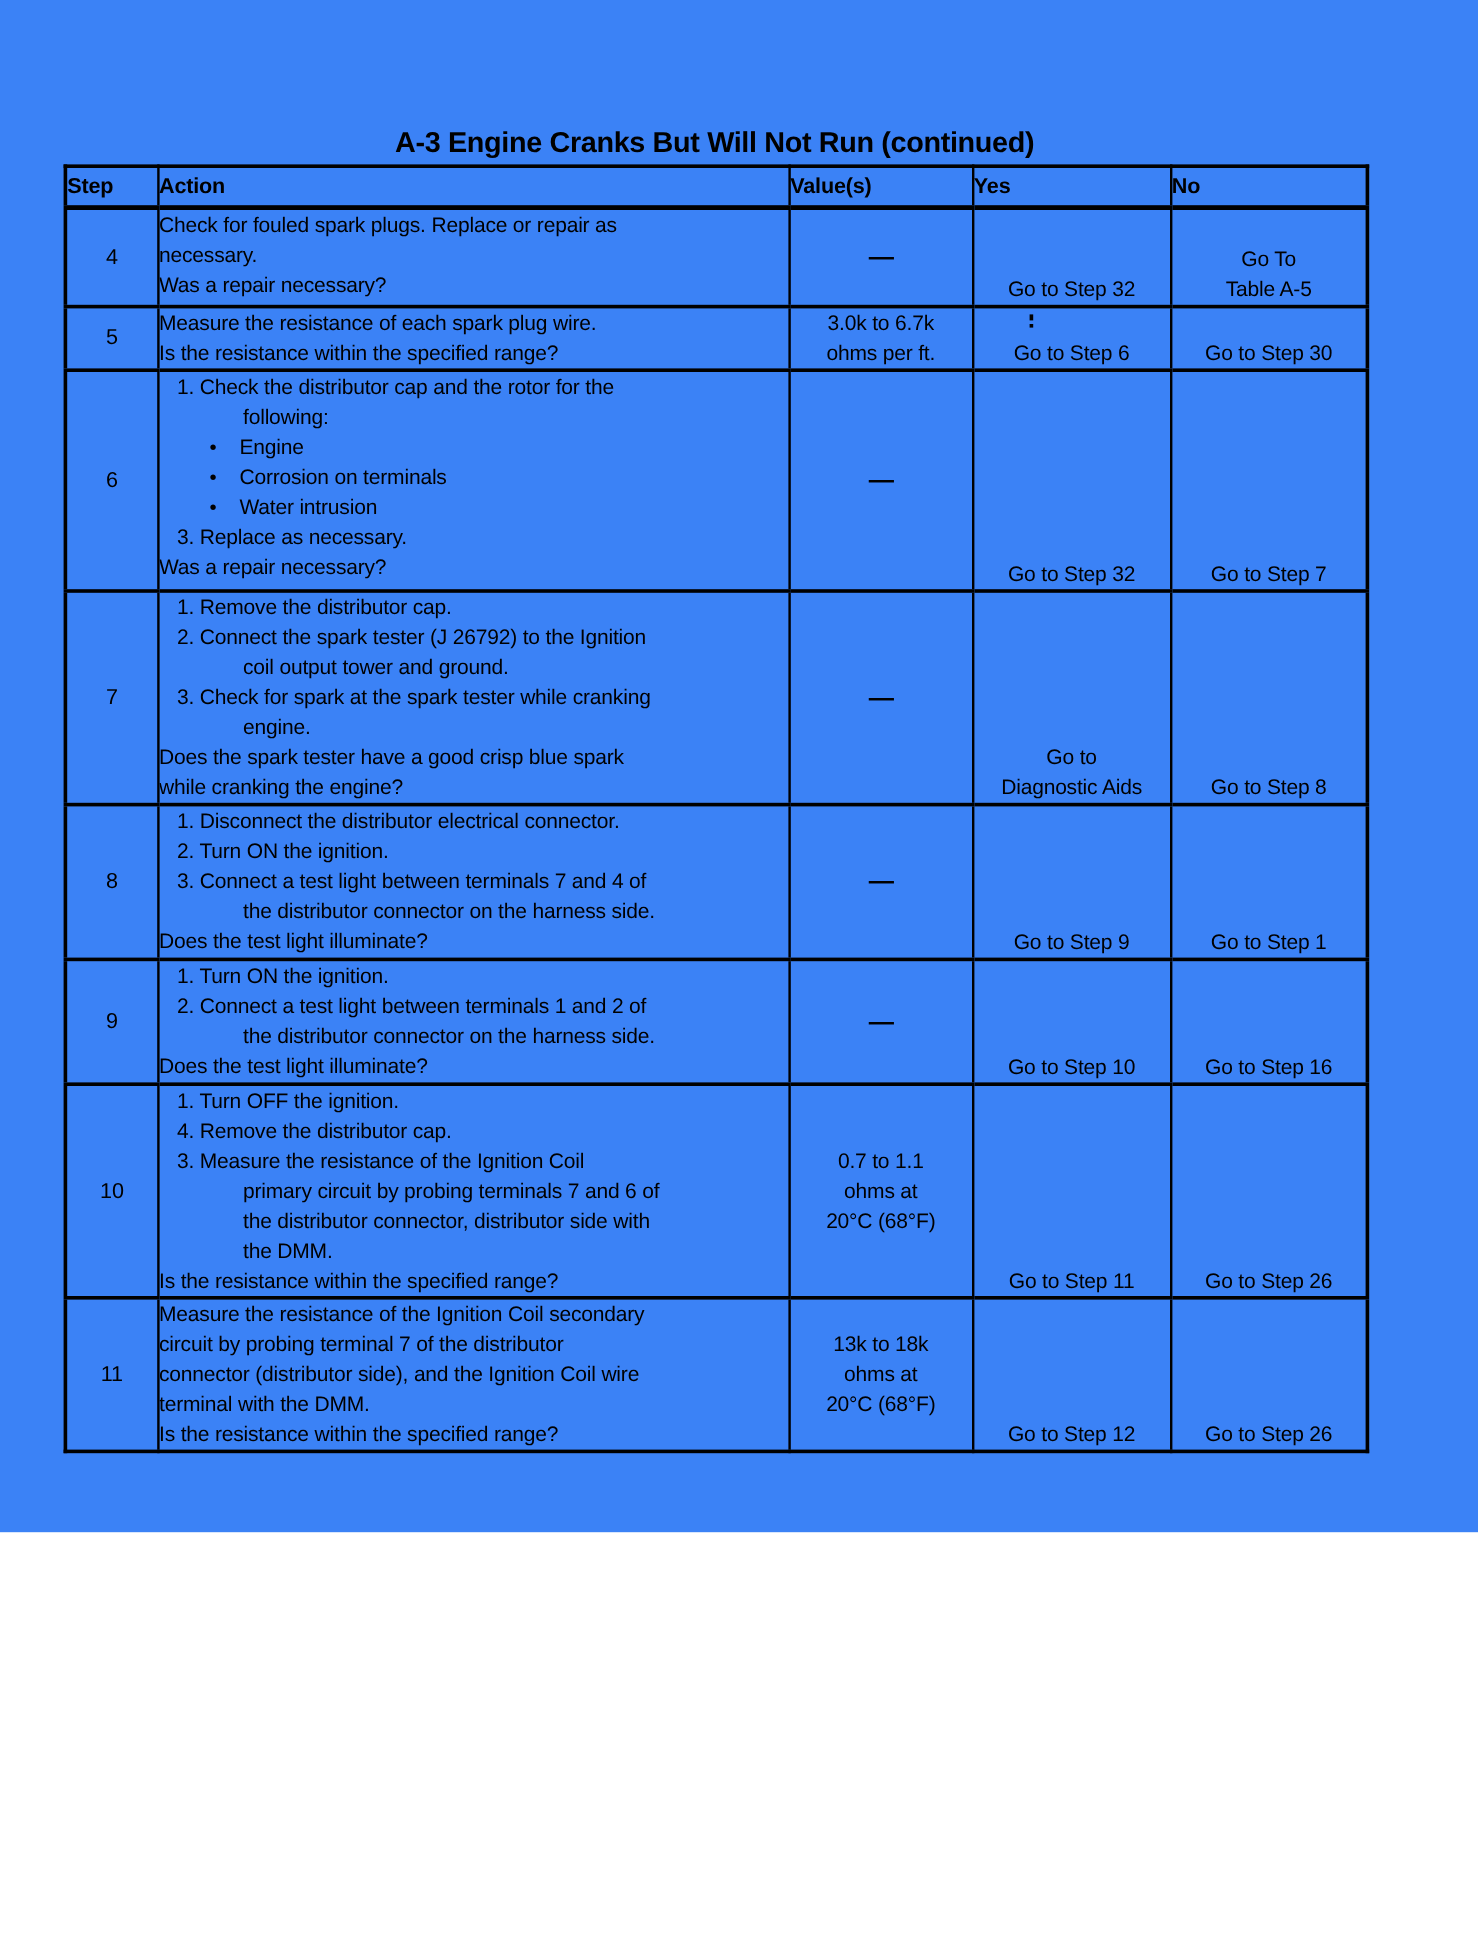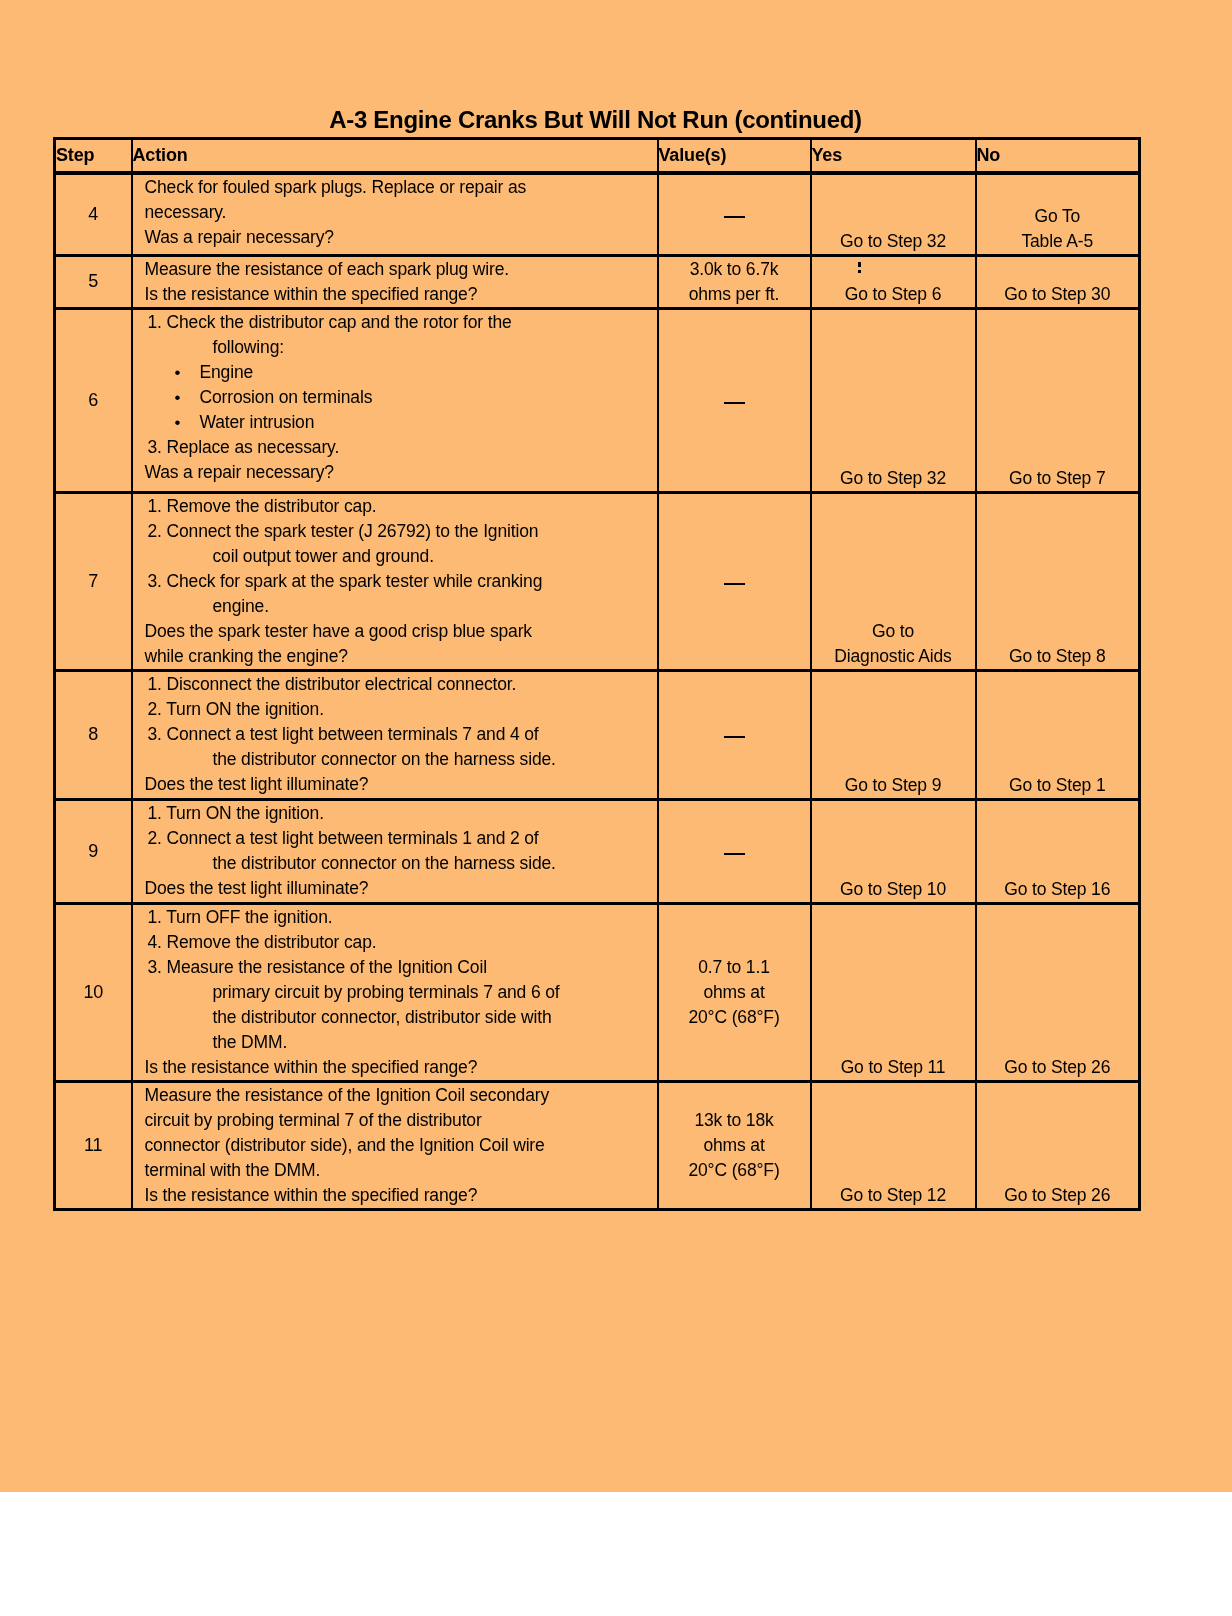--- a/index.html
+++ b/index.html
@@ -3,22 +3,22 @@
 <meta charset="utf-8">
 <style>
   html, body {
     margin: 0;
     padding: 0;
     background: #ffffff;
   }
   .page {
     position: relative;
     width: 1232px;
-    height: 1492px;
-    background: #fdba74;
+    height: 1277px;
+    background: #3b82f6;
     overflow: hidden;
     font-family: "Liberation Sans", sans-serif;
     color: #000;
   }
   .doc-title {
     position: absolute;
     left: 53px;
     top: 106px;
     width: 1085px;
     text-align: center;
@@ -69,23 +69,23 @@
     text-align: center;
     vertical-align: middle;
     padding: 2px 4px;
   }
   td.c-yes, td.c-no {
     text-align: center;
     vertical-align: bottom;
     padding: 2px 4px 5px 4px;
   }
   .ln { white-space: nowrap; }
-  .ln-plain { padding-left: 12px; }
+  .ln-plain { padding-left: 0; }
   .ln-num   { padding-left: 15px; }
-  .ln-sub   { padding-left: 52px; margin-left: 28px; }
+  .ln-sub   { padding-left: 70px; }
   .ln-bullet { padding-left: 42px; }
   .ln-bullet::before {
     content: "\2022";
     display: inline-block;
     width: 25px;
     font-size: 17px;
   }
   .v-dash {
     font-size: 21px;
     font-weight: bold;

